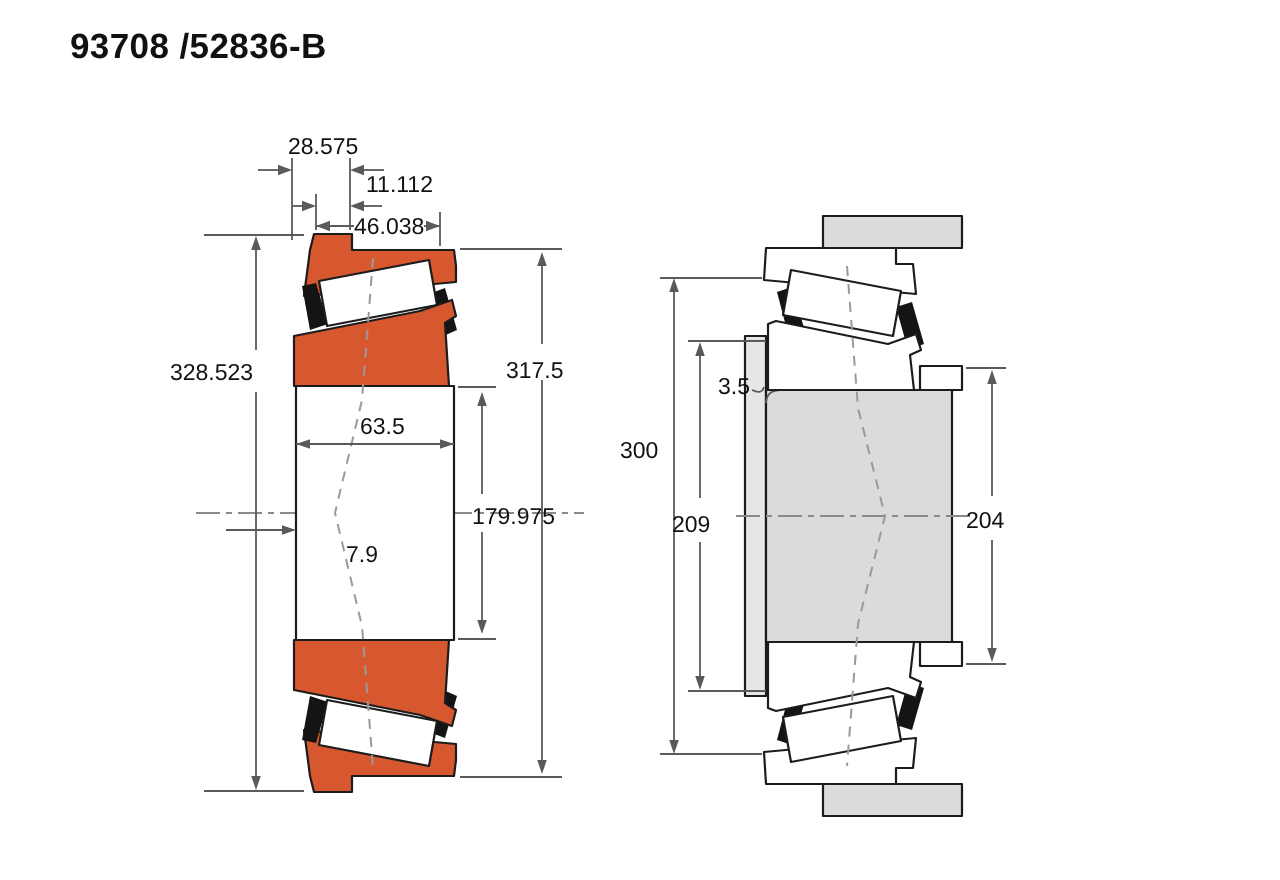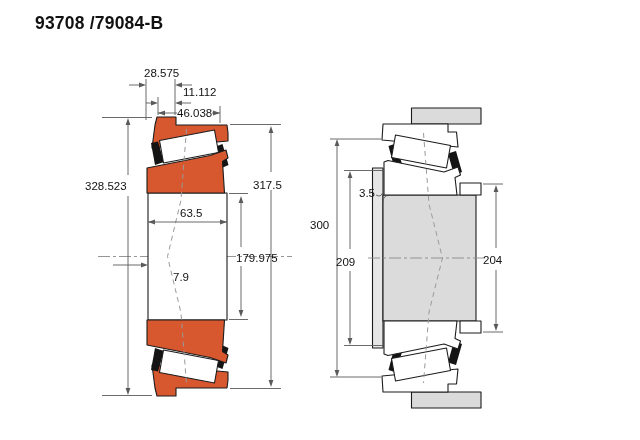--- a/index.html
+++ b/index.html
@@ -17,21 +17,21 @@
   .dim{stroke:var(--c-dim,#5a5a5a);stroke-width:0.9;fill:none;}
   .arrow{fill:var(--c-dim,#5a5a5a);stroke:none;}
   .cl{stroke:#8a8a8a;stroke-width:0.9;stroke-dasharray:12 3 3 3;fill:none;}
   .loadline{stroke:#9a9a9a;stroke-width:1;stroke-dasharray:5 4;fill:none;}
   .lbl{font-size:11.5px;fill:var(--c-text,#111);}
 </style>
 </head>
 <body>
 
 <div id="page">
-  <div id="title">93708 /79084-B</div>
+  <div id="title">93708 /52836-B</div>
 
   <svg width="640" height="440" viewBox="0 0 640 440">
 
     <g>
 
       <line class="cl" x1="98" y1="256.5" x2="292" y2="256.5"></line>
 
       <rect class="part whitepart" x="148" y="193" width="79" height="127"></rect>
 
       <g>

